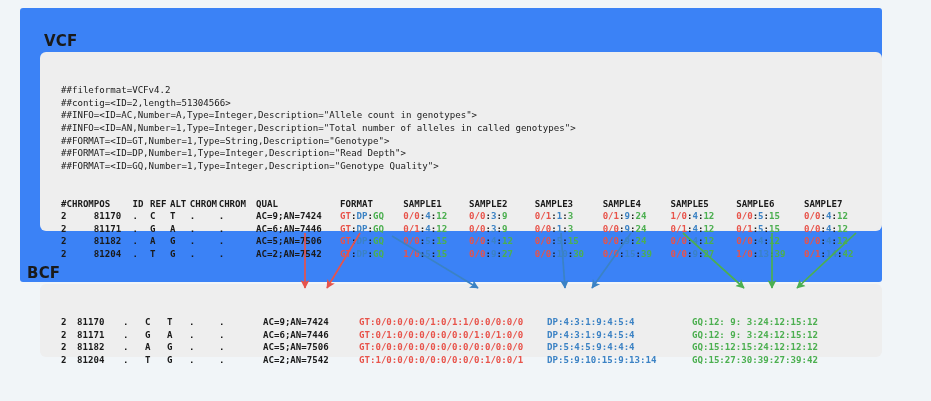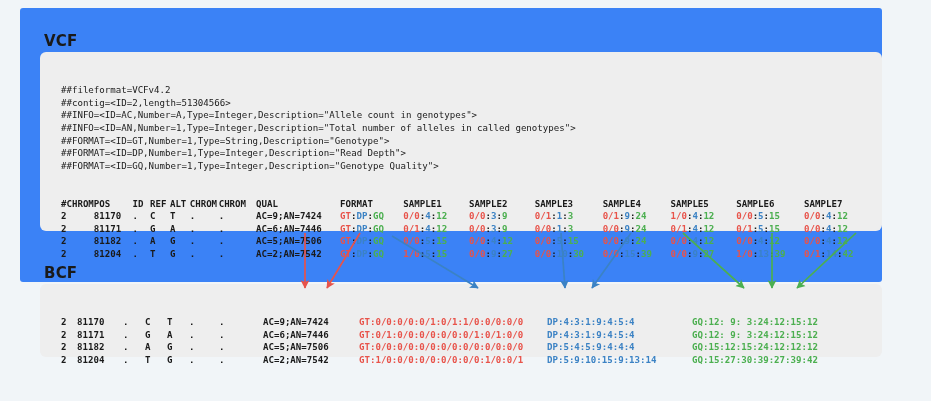--- a/index.html
+++ b/index.html
@@ -29,21 +29,21 @@
   }
   .section-title {
     position: absolute;
     font-family: "DejaVu Sans", "Liberation Sans", sans-serif;
     font-weight: bold;
     font-size: 15px;
     color: #1a1a1a;
     letter-spacing: 0.2px;
   }
   #vcf-title { left: 24px; top: 24px; }
-  #bcf-title { left: 24px; top: 256px; }
+  #bcf-title { left: 7px; top: 256px; }
 
   .code-panel {
     position: absolute;
     background: #eeeeee;
     border-radius: 6px;
     font-family: "DejaVu Sans Mono", "Liberation Mono", monospace;
     font-size: 9.1px;
     line-height: 12.6px;
     color: #1a1a1a;
     white-space: pre;

